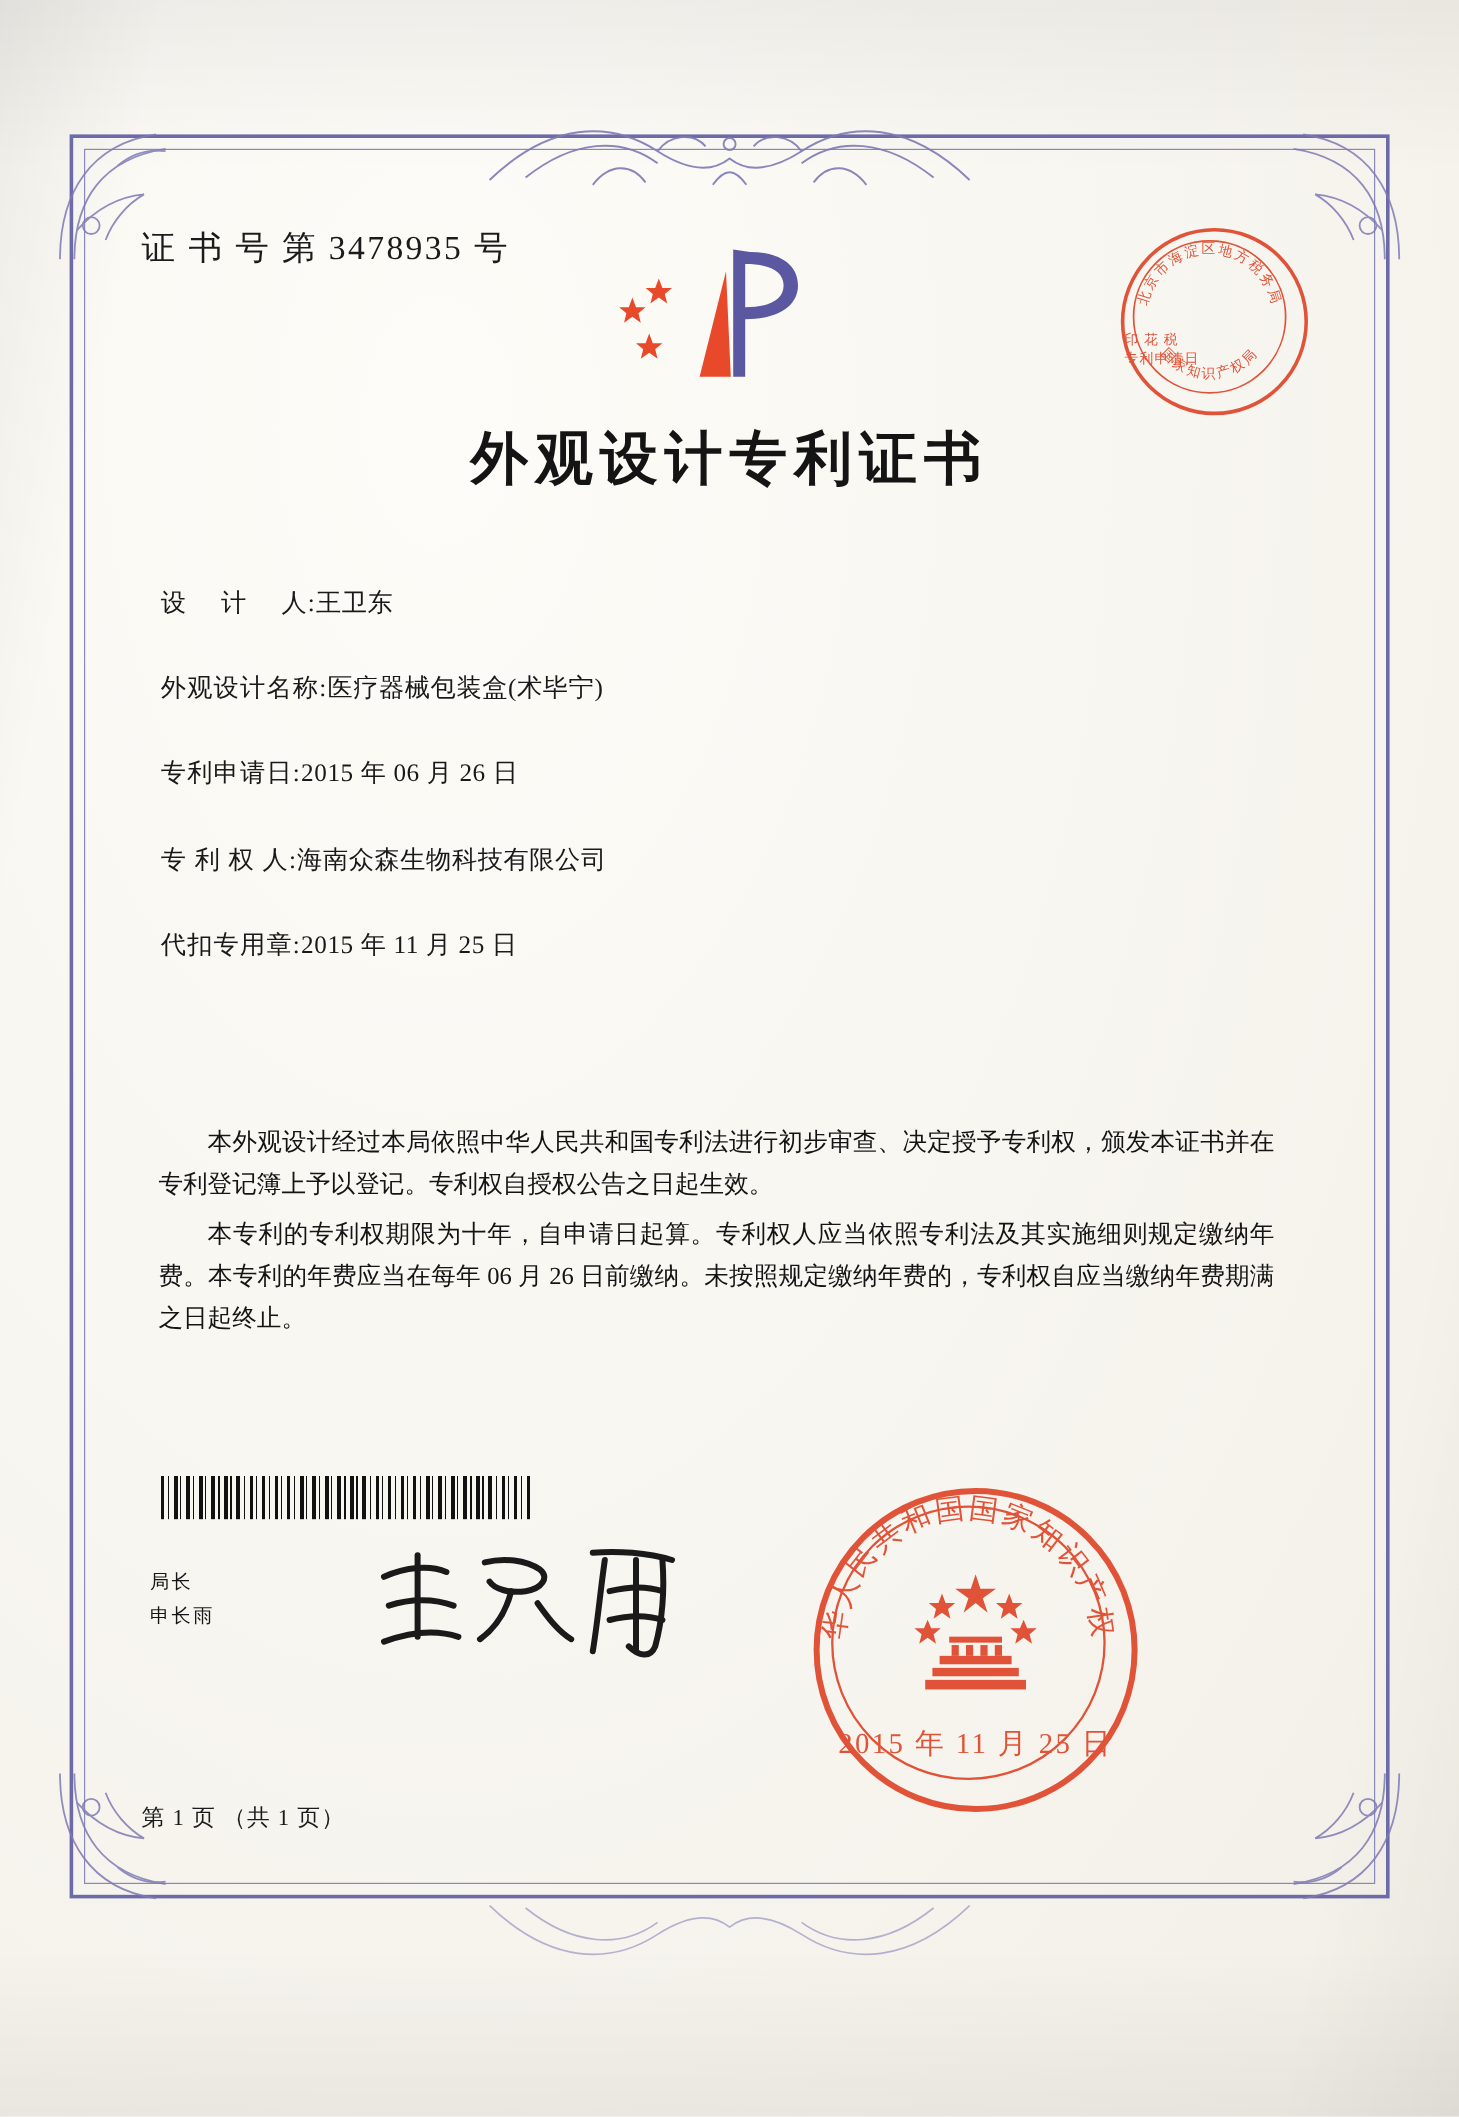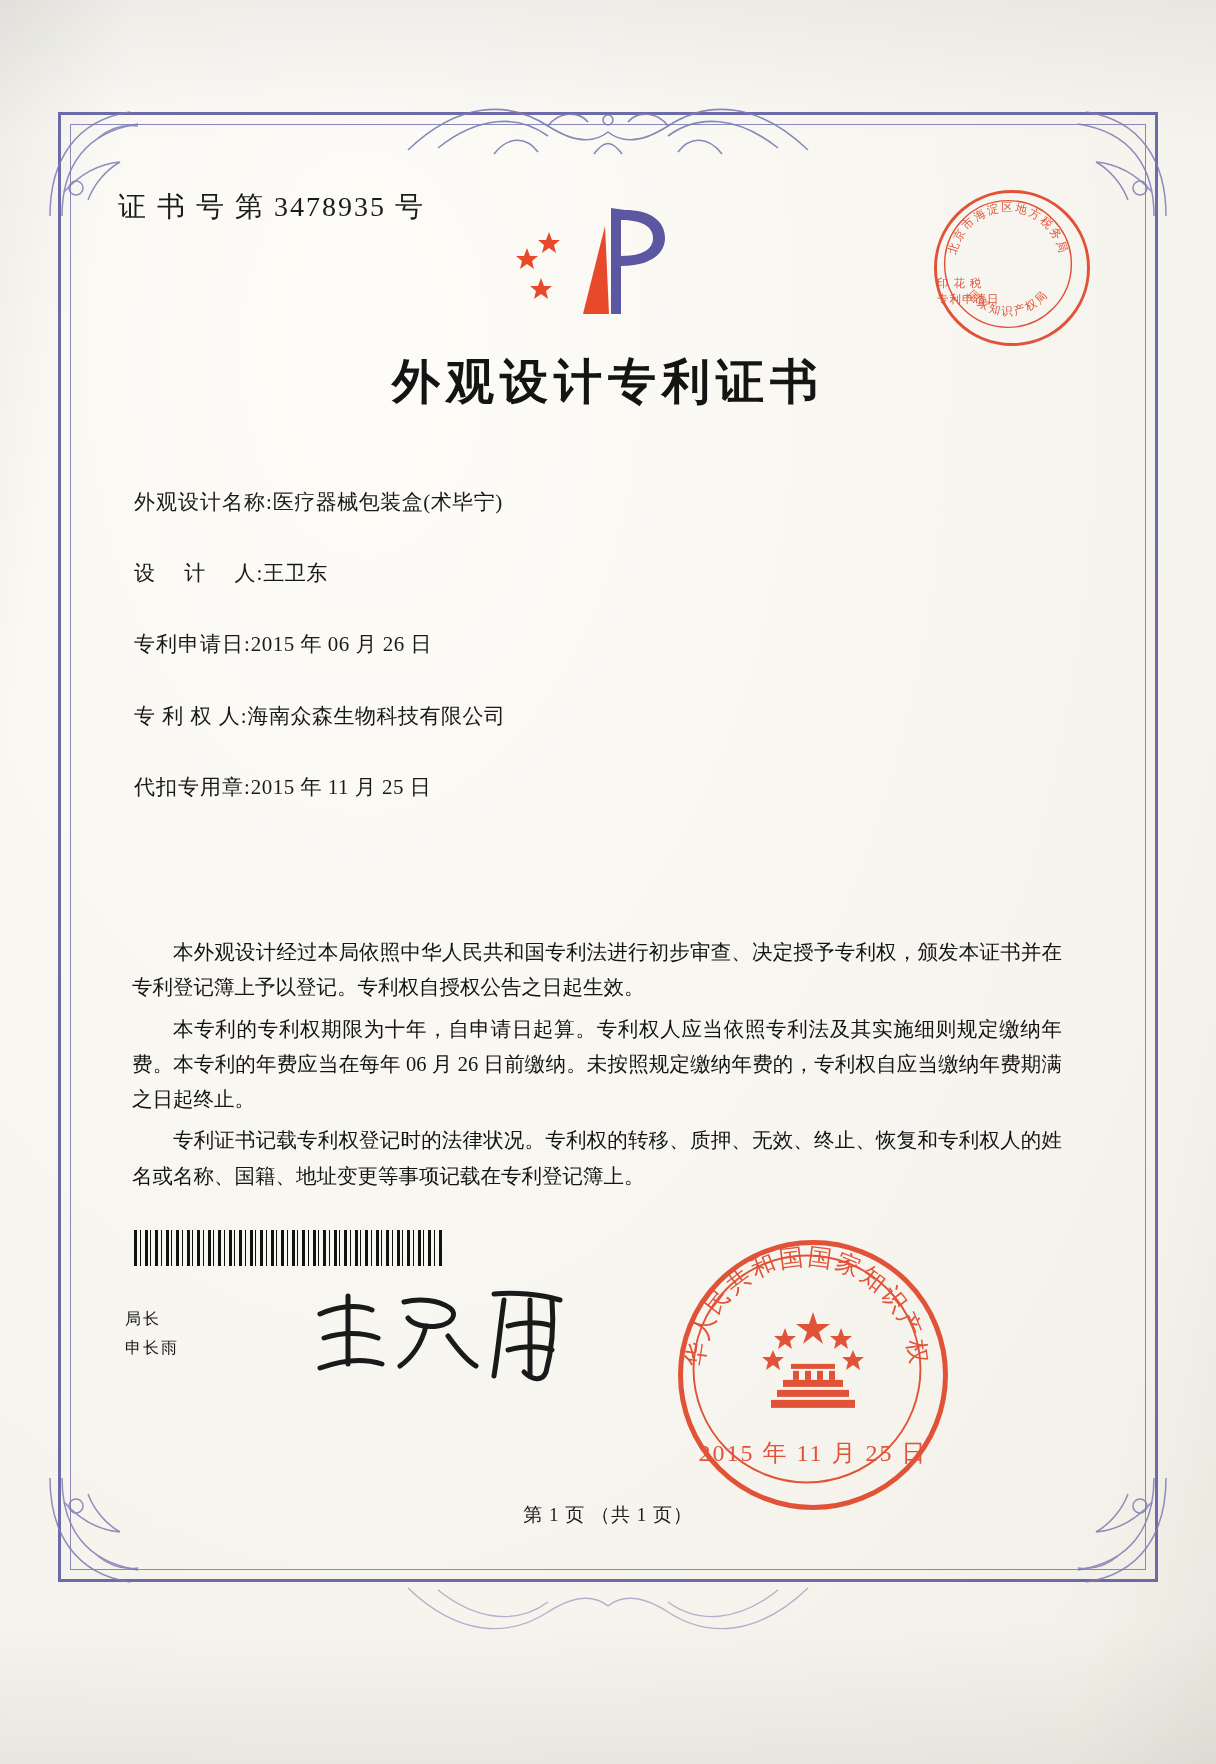--- a/index.html
+++ b/index.html
@@ -254,21 +254,21 @@
     letter-spacing: 2px;
     color: #e0462a;
     font-family: "Liberation Serif", serif;
   }
 
   #page-footer {
     position: absolute;
     left: 0;
     top: 1342px;
     width: 100%;
-    text-align: center;
+    text-align: left;
     font-size: 19px;
     color: #1c1c1c;
     letter-spacing: 1px;
   }
 
   .ring-text { font-size: 13px; fill: #e0462a; letter-spacing: 2px; }
 </style>
 </head>
 <body>
 
@@ -352,45 +352,44 @@
       </g>
 
       <path d="M98 6 L 98 112 L 108 112 L 108 64 C 140 64, 152 50, 152 36 C 152 18, 136 8, 112 8 Z
                M108 18 C 128 18, 140 24, 140 36 C 140 48, 128 54, 108 54 Z" fill="#5b57a0"></path>
     </svg>
 
     <div id="doc-title">外观设计专利证书</div>
 
     <div id="fields">
       <div class="field-row">
+        <span class="field-label">设　 计　 人:</span>
+        <span class="field-value">王卫东</span>
+      </div>
+      <div class="field-row">
         <span class="field-label">外观设计名称:</span>
         <span class="field-value">医疗器械包装盒(术毕宁)</span>
-      </div>
-      <div class="field-row">
-        <span class="field-label">设　 计　 人:</span>
-        <span class="field-value">王卫东</span>
       </div>
       <div class="field-row">
         <span class="field-label">专利申请日:</span>
         <span class="field-value">2015 年 06 月 26 日</span>
       </div>
       <div class="field-row">
         <span class="field-label">专 利 权 人:</span>
         <span class="field-value">海南众森生物科技有限公司</span>
       </div>
       <div class="field-row">
         <span class="field-label">代扣专用章:</span>
         <span class="field-value">2015 年 11 月 25 日</span>
       </div>
     </div>
 
     <div id="paragraphs">
       <p>本外观设计经过本局依照中华人民共和国专利法进行初步审查、决定授予专利权，颁发本证书并在专利登记簿上予以登记。专利权自授权公告之日起生效。</p>
       <p>本专利的专利权期限为十年，自申请日起算。专利权人应当依照专利法及其实施细则规定缴纳年费。本专利的年费应当在每年 06 月 26 日前缴纳。未按照规定缴纳年费的，专利权自应当缴纳年费期满之日起终止。</p>
-      <p>专利证书记载专利权登记时的法律状况。专利权的转移、质押、无效、终止、恢复和专利权人的姓名或名称、国籍、地址变更等事项记载在专利登记簿上。</p>
     </div>
 
     <div id="barcode"></div>
 
     <div id="signature-block">
       <div>局长</div>
       <div>申长雨</div>
     </div>
 
     <svg id="handwritten-signature" viewBox="0 0 280 110">

